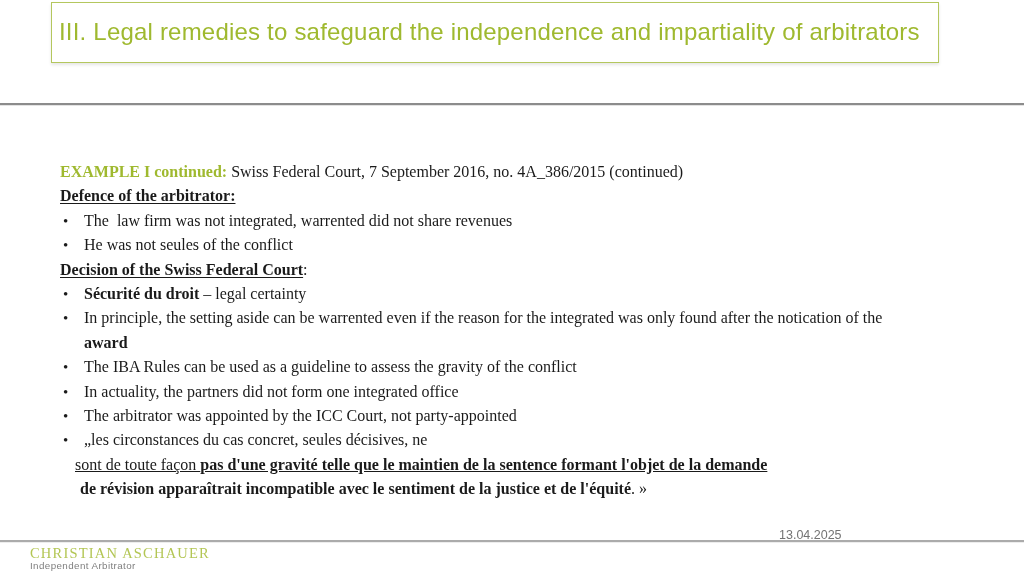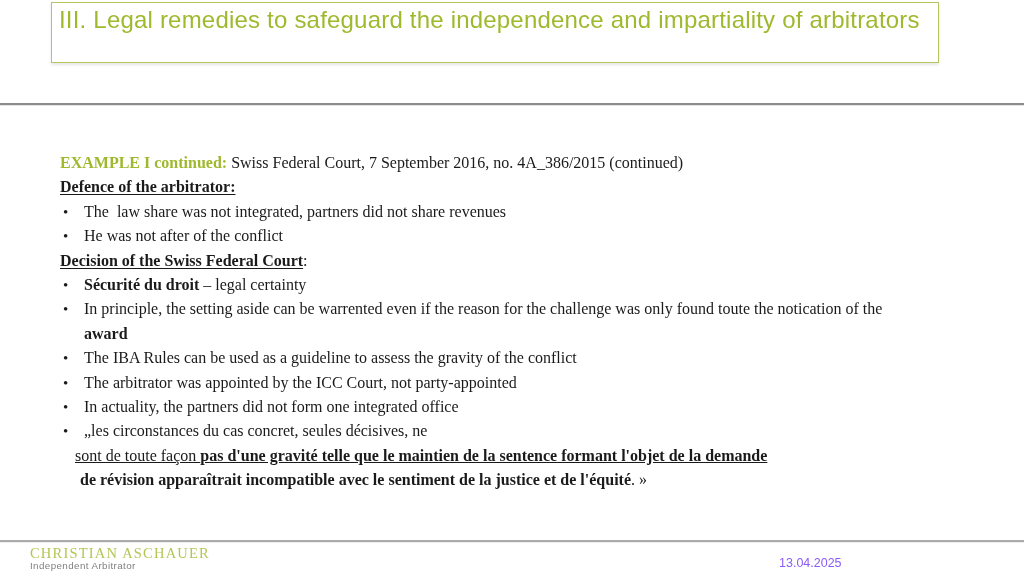--- a/index.html
+++ b/index.html
@@ -20,29 +20,30 @@
     background:#ffffff;
     box-shadow:0 2px 3px rgba(0,0,0,0.10);
     padding:3px 7px 0 7px;
   }
   .title-text{
     font-family:"Liberation Sans", sans-serif;
     font-size:24px;
     line-height:28px;
     color:var(--accent,#9fb92f);
     letter-spacing:0.2px;
+    margin-top:12px;
   }
   
   .rule{position:absolute;left:0;width:1024px;height:2px;}
   .rule-top{top:103px;background:#8c8c8c;box-shadow:0 1px 0 #e3e3e3;}
   .rule-bottom{top:540px;background:#ababab;box-shadow:0 1px 0 #ededed;}
   
   .body-content{
     position:absolute;
-    left:60px;top:151px;
+    left:60px;top:160px;
     width:930px;
     font-size:16px;
     line-height:24.4px;
     color:var(--ink,#1a1a1a);
   }
   .line{white-space:pre;position:relative;}
   .line.bullet{padding-left:24px;}
   .line.bullet::before{
     content:"\2022";
     position:absolute;left:3px;top:0;
@@ -61,49 +62,49 @@
     font-size:14.5px;letter-spacing:1.2px;
     color:var(--footer-green,#b3c654);
   }
   .footer-role{
     position:absolute;left:30px;top:560px;
     font-family:"Liberation Sans", sans-serif;
     font-size:9.8px;letter-spacing:0.4px;
     color:#7f7f7f;
   }
   .footer-date{
-    position:absolute;left:779px;top:556px;
+    position:absolute;left:779px;top:528px;
     font-family:"Liberation Sans", sans-serif;
     font-size:12.5px;
-    color:#8b5cf6;
+    color:#737373;
   }
 </style>
 </head>
 <body>
 
 <div class="slide">
 
   <div class="title-box">
     <div class="title-text">III. Legal remedies to safeguard the independence and impartiality of arbitrators</div>
   </div>
 
   <div class="rule rule-top"></div>
 
   <div class="body-content">
       <div class="line"><span class="b accent">EXAMPLE I continued:</span><span> Swiss Federal Court, 7 September 2016, no. 4A_386/2015 (continued)</span></div>
       <div class="line"><span class="b u">Defence of the arbitrator:</span></div>
-      <div class="line bullet"><span>The  law share was not integrated, partners did not share revenues</span></div>
-      <div class="line bullet"><span>He was not after of the conflict</span></div>
+      <div class="line bullet"><span>The  law firm was not integrated, warrented did not share revenues</span></div>
+      <div class="line bullet"><span>He was not seules of the conflict</span></div>
       <div class="line"><span class="b u">Decision of the Swiss Federal Court</span><span>:</span></div>
       <div class="line bullet"><span class="b">Sécurité du droit</span><span> – legal certainty</span></div>
-      <div class="line bullet"><span>In principle, the setting aside can be warrented even if the reason for the challenge was only found toute the notication of the</span></div>
+      <div class="line bullet"><span>In principle, the setting aside can be warrented even if the reason for the integrated was only found after the notication of the</span></div>
       <div class="line ind-text"><span>award</span></div>
       <div class="line bullet"><span>The IBA Rules can be used as a guideline to assess the gravity of the conflict</span></div>
+      <div class="line bullet"><span>In actuality, the partners did not form one integrated office</span></div>
       <div class="line bullet"><span>The arbitrator was appointed by the ICC Court, not party-appointed</span></div>
-      <div class="line bullet"><span>In actuality, the partners did not form one integrated office</span></div>
       <div class="line bullet"><span>„les circonstances du cas concret, seules décisives, ne</span></div>
       <div class="line ind-quote1"><span>sont de toute façon </span><span class="b">pas d'une gravité telle que le maintien de la sentence formant l'objet de la demande</span></div>
       <div class="line ind-quote2"><span class="b">de révision apparaîtrait incompatible avec le sentiment de la justice et de l'équité</span><span>. »</span></div>
     </div>
 
   <div class="rule rule-bottom"></div>
 
   <div class="footer-name">CHRISTIAN ASCHAUER</div>
 
   <div class="footer-role">Independent Arbitrator</div>

